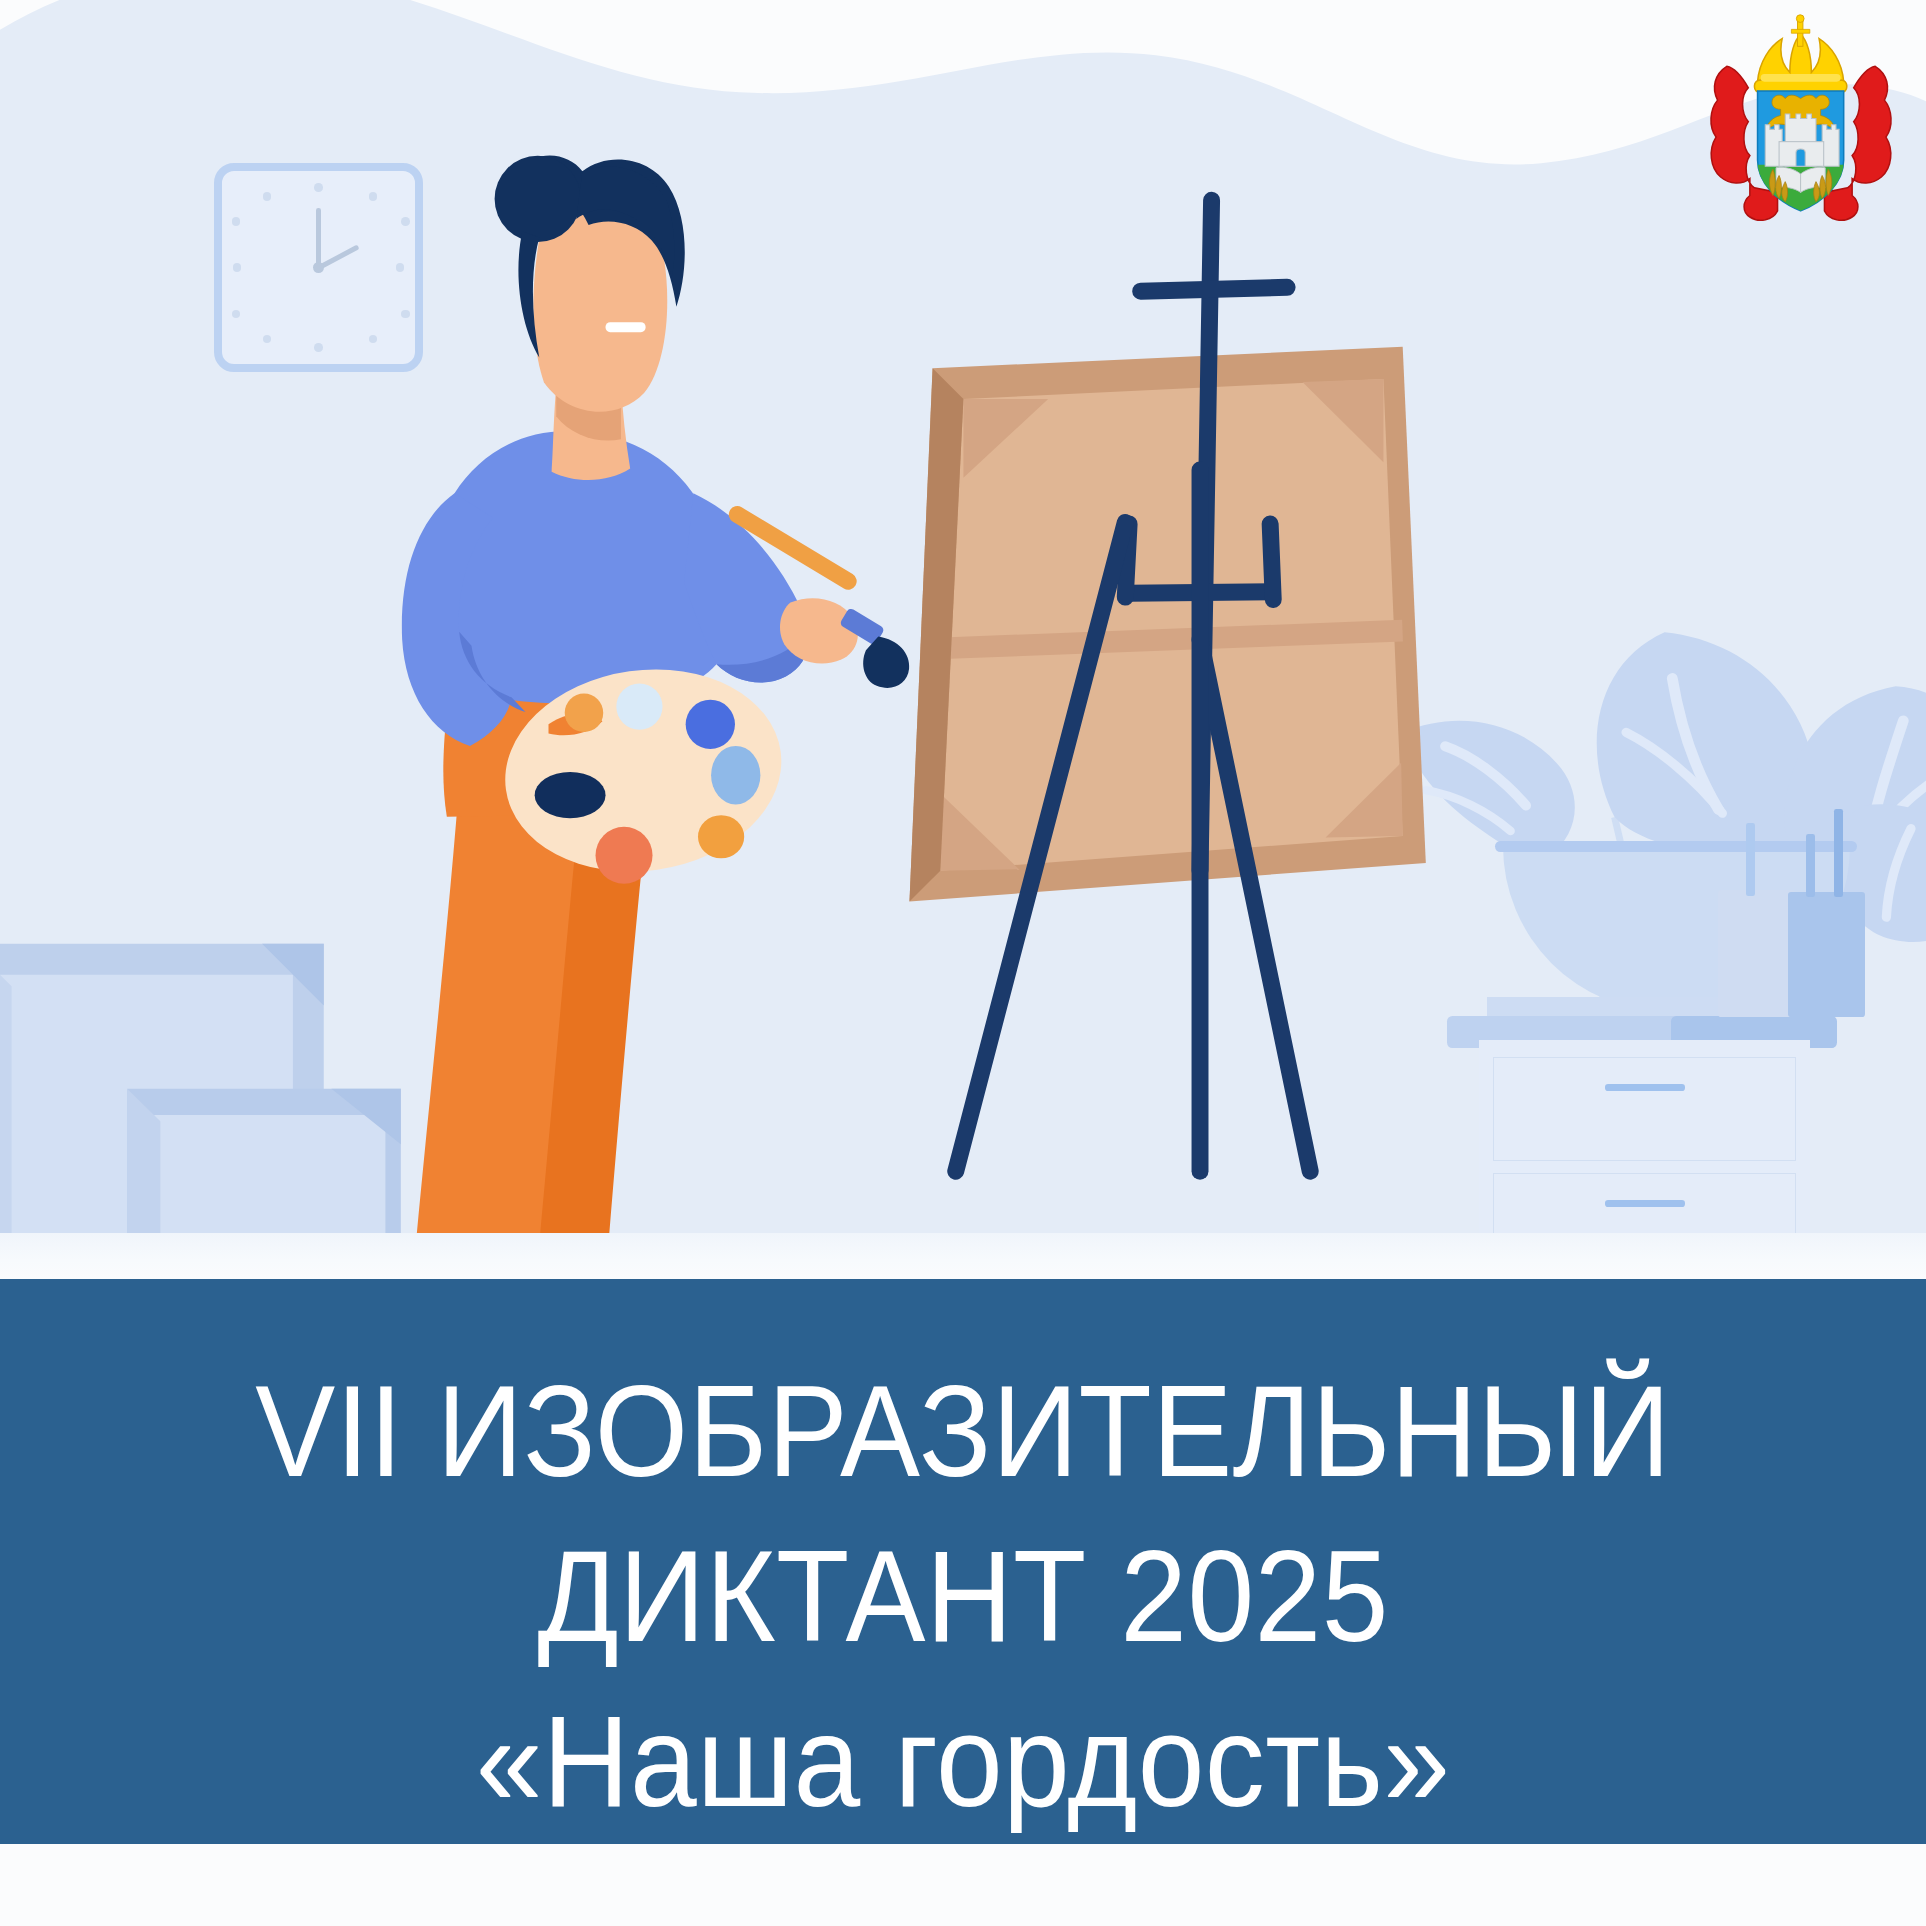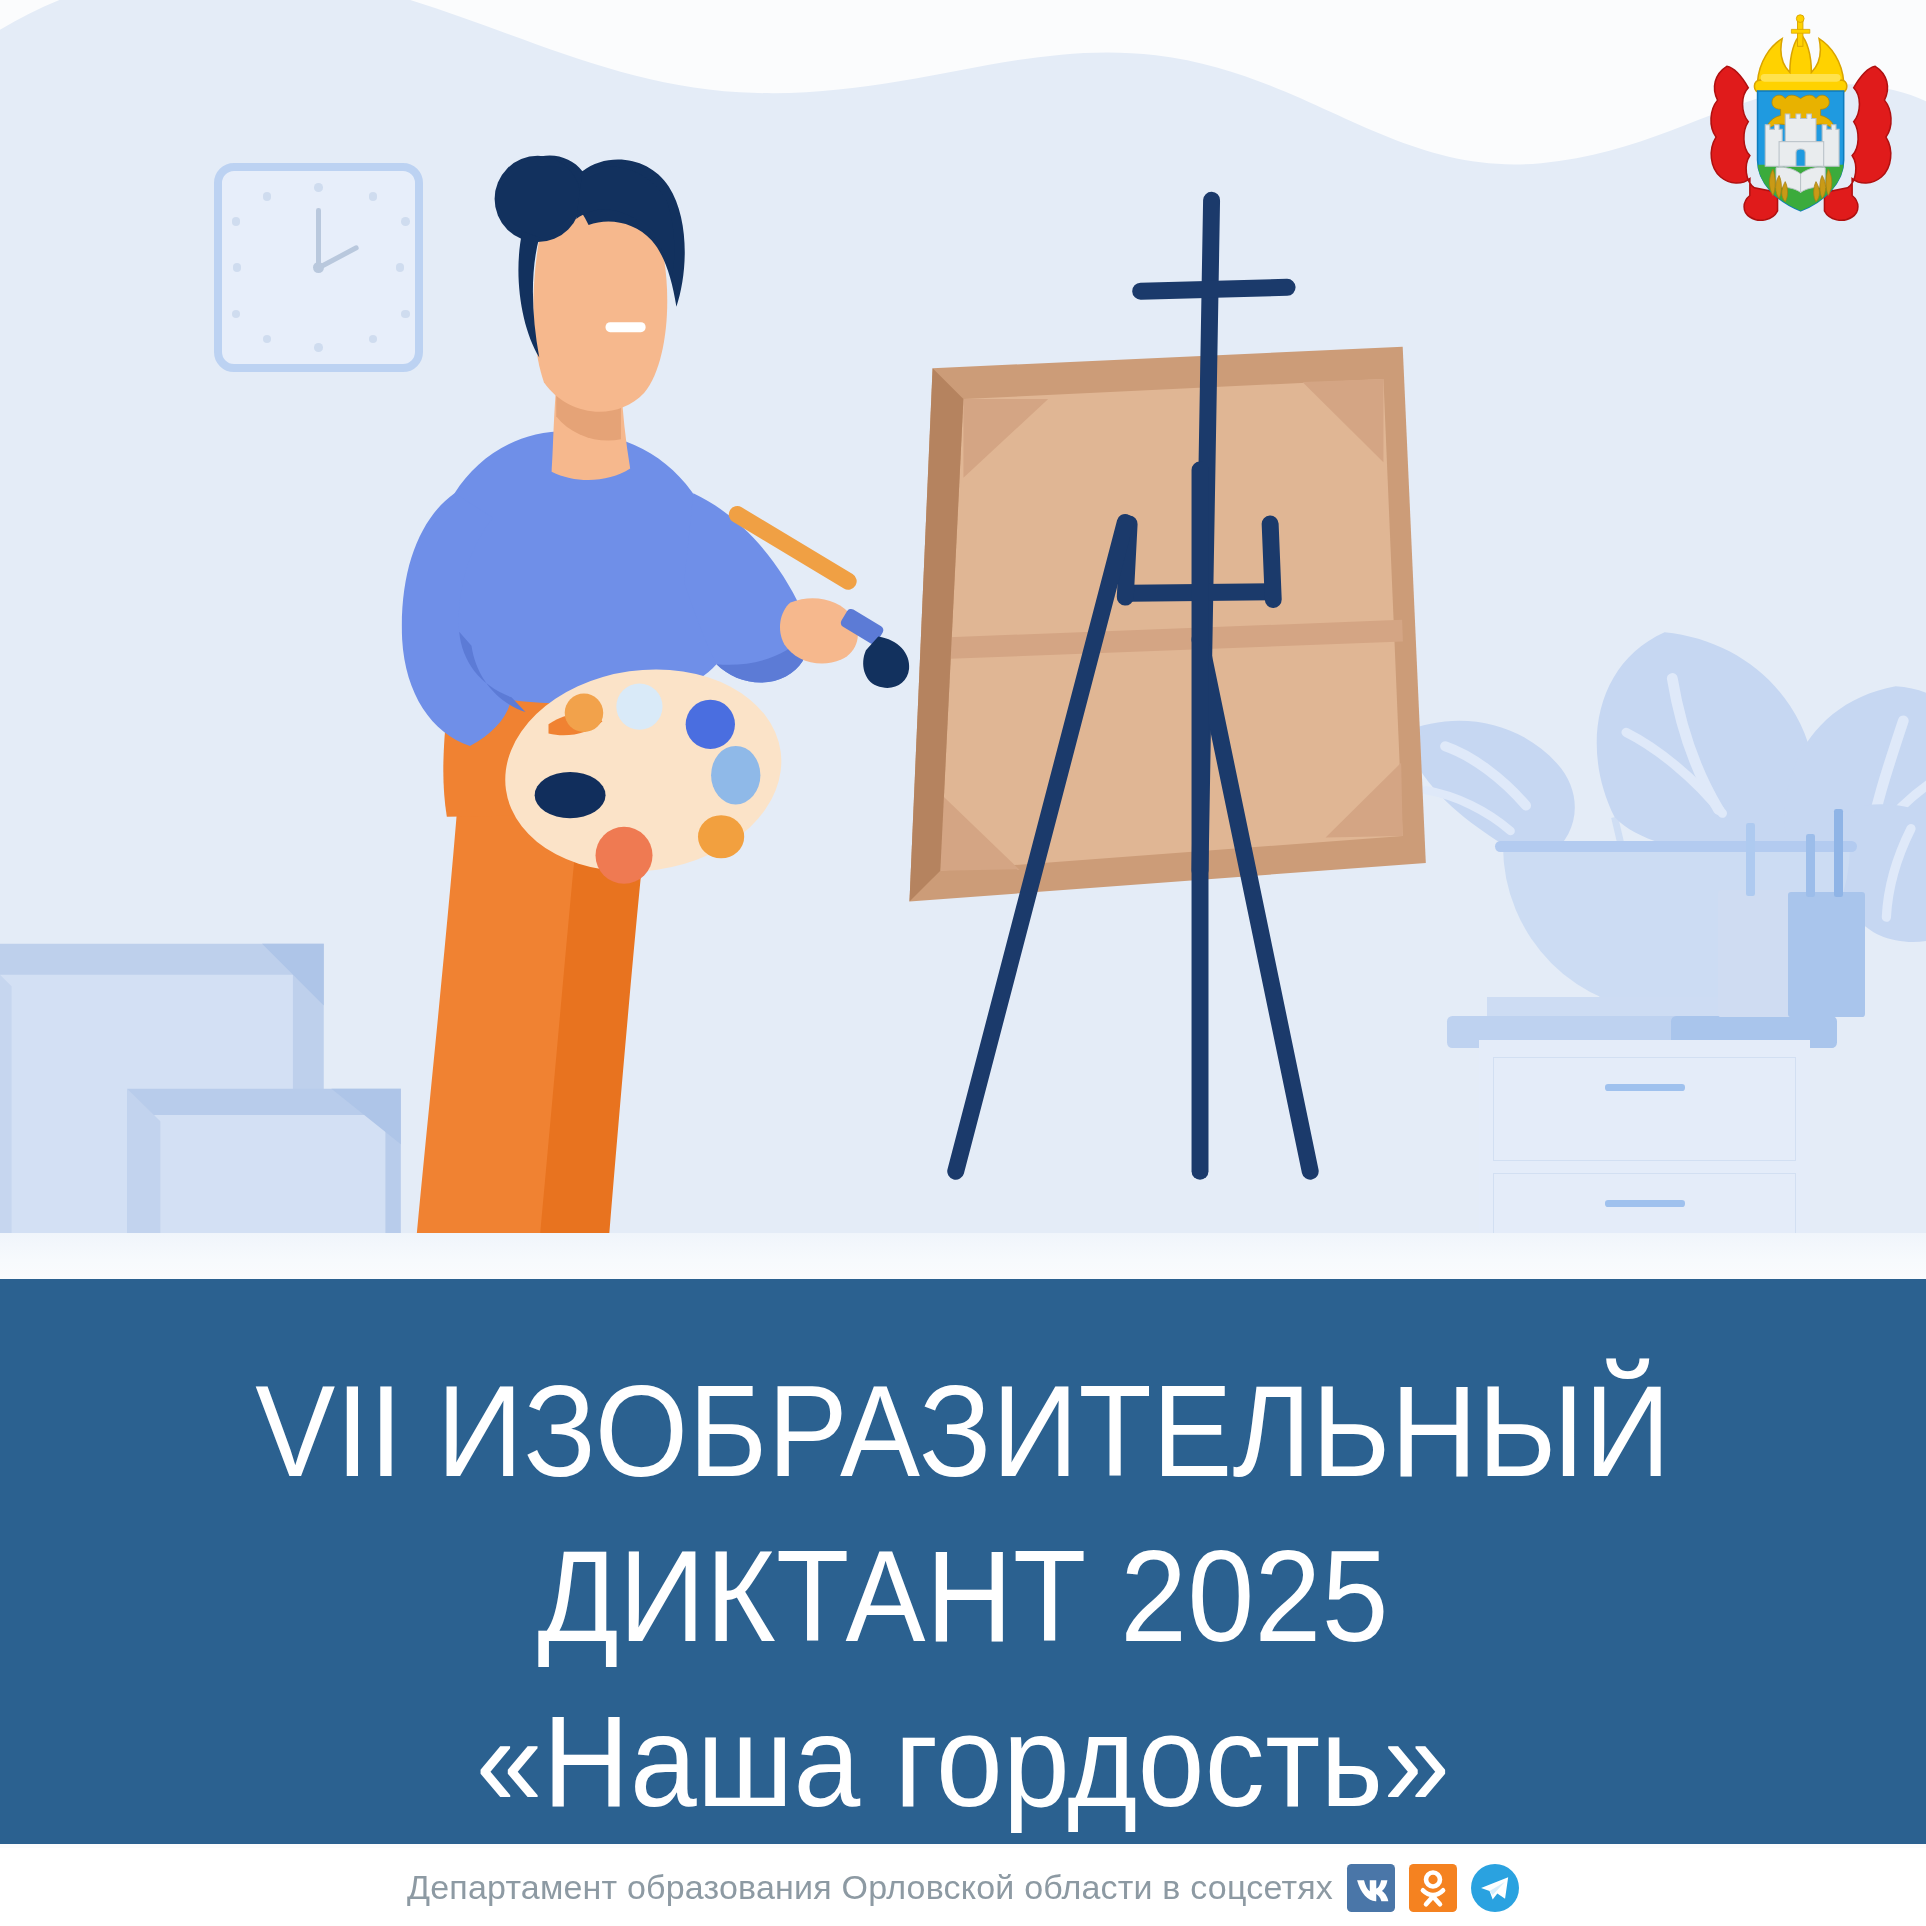--- a/index.html
+++ b/index.html
@@ -393,41 +393,15 @@
   </svg>
 
   <div class="banner">
     <div class="title">
       <div class="l1">VII ИЗОБРАЗИТЕЛЬНЫЙ</div>
       <div class="l2">ДИКТАНТ 2025</div>
       <div class="l3">«Наша гордость»</div>
     </div>
   </div>
 
-  <div class="footer">
-    <span class="footer-text">Департамент образования Орловской области в соцсетях</span>
-
-    <a class="soc vk">
-      <svg width="48" height="48" viewBox="0 0 62 62" aria-hidden="true">
-        <path d="M13,21 h9 c1.6,7.2 4.4,12.2 7.4,14.2 V21 h8.4 v10.6 c2.6,-0.6 5.2,-4.4 6.2,-10.6 h8.2
-                 c-1,7.4 -4.6,12 -7,13.9 2.4,1.5 6.6,5.6 8.2,13.1 h-9 c-1.3,-4.6 -4.4,-8.2 -6.6,-9.2 V48 h-1
-                 C27.6,48 17.8,38.2 13,21 Z" fill="#ffffff"></path>
-      </svg>
-    </a>
-
-    <a class="soc ok">
-      <svg width="48" height="48" viewBox="0 0 62 62" aria-hidden="true">
-        <circle cx="31" cy="20" r="9" fill="none" stroke="#ffffff" stroke-width="6"></circle>
-        <path d="M18,34 C22,38 26,40 31,40 C36,40 40,38 44,34" fill="none" stroke="#ffffff" stroke-width="6" stroke-linecap="round"></path>
-        <path d="M22,52 L31,42 L40,52" fill="none" stroke="#ffffff" stroke-width="6" stroke-linecap="round"></path>
-      </svg>
-    </a>
-
-    <a class="soc tg">
-      <svg width="48" height="48" viewBox="0 0 62 62" aria-hidden="true">
-        <path d="M48,17 L13,31 L24,35 L28,46 L34,38 L44,45 Z" fill="#ffffff"></path>
-        <path d="M24,35 L44,23 L28,40 Z" fill="#d8eefb"></path>
-      </svg>
-    </a>
-  </div>
 
 </div>
 
 
 </body></html>

